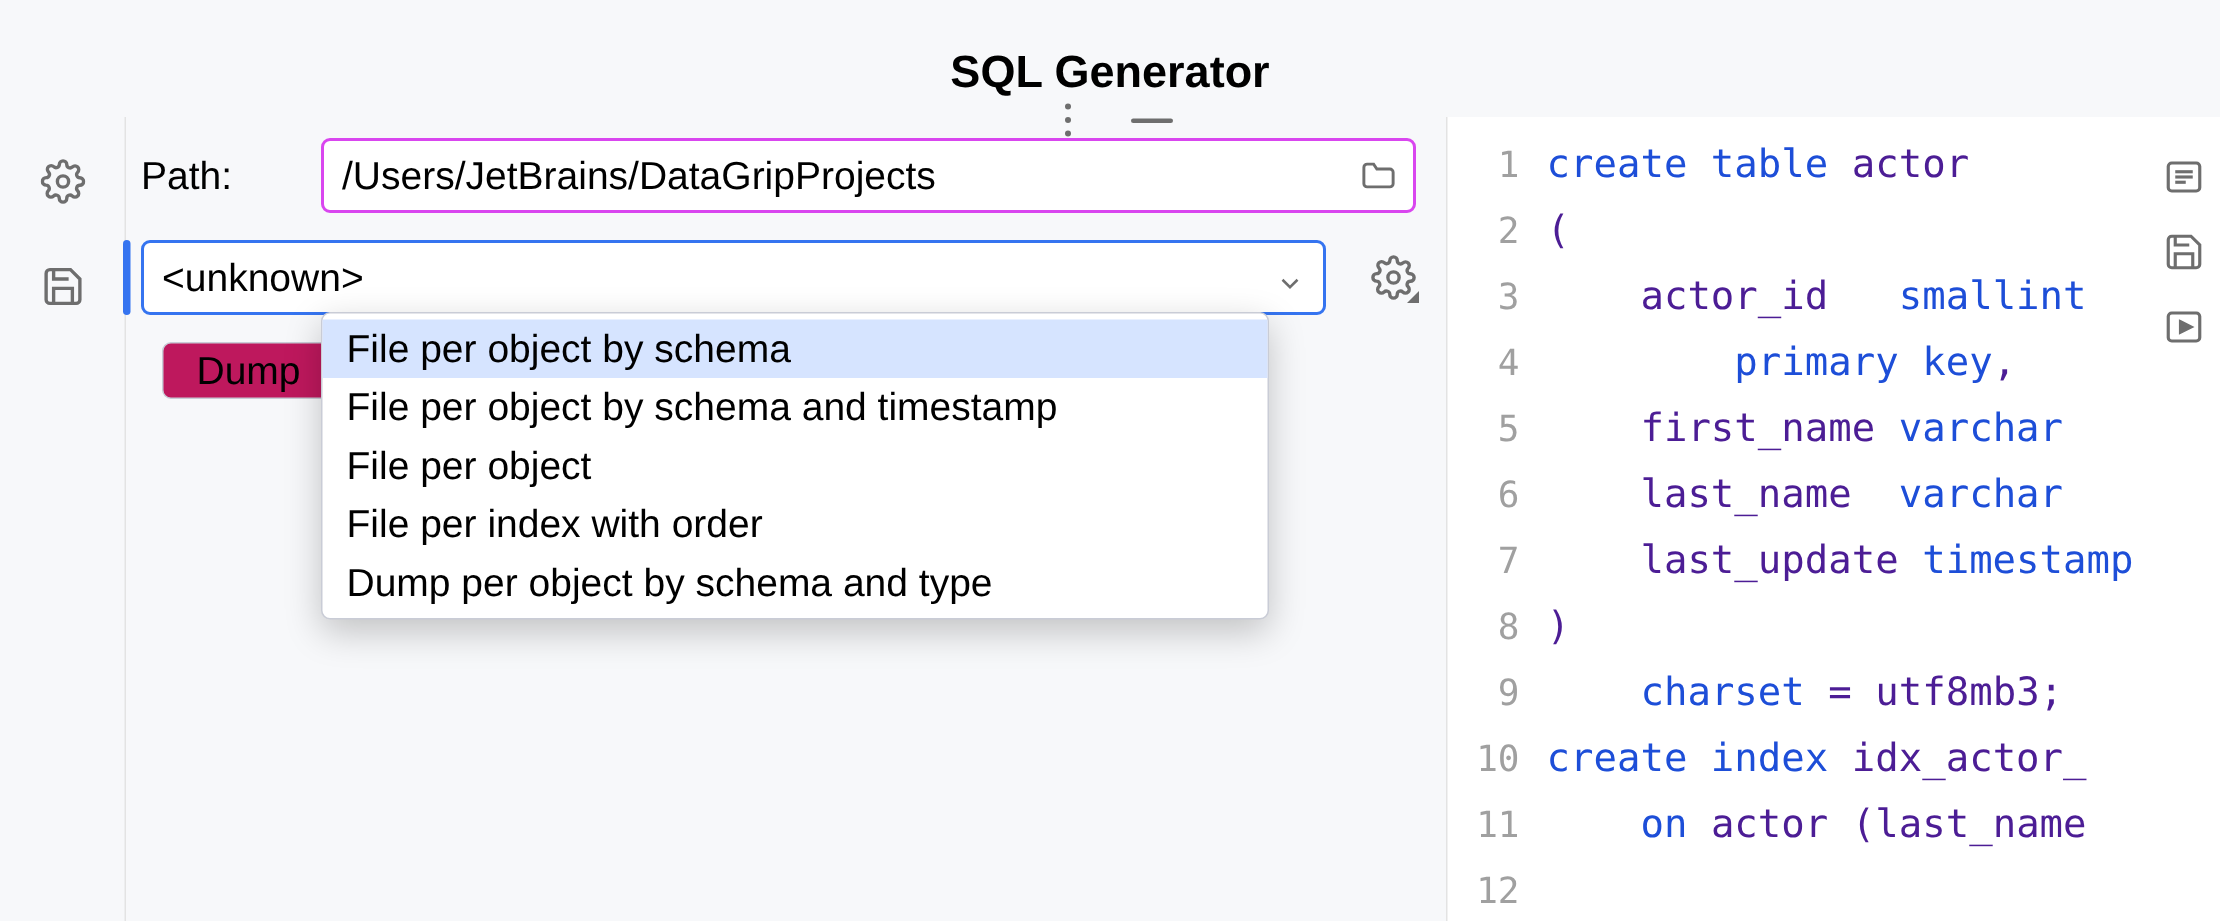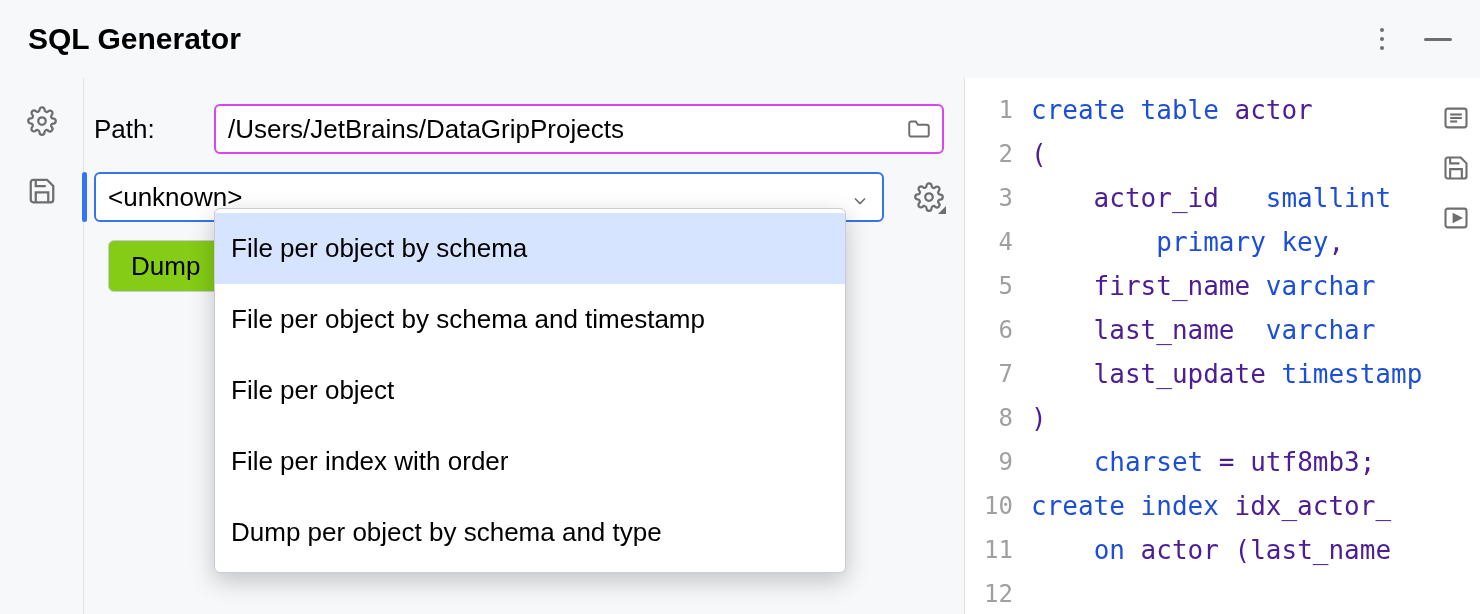--- a/index.html
+++ b/index.html
@@ -9,22 +9,23 @@
   width: 1480px;
   height: 614px;
   overflow: hidden;
   font-size: 26px;
   color: #000;
 }
 .titlebar {
   display: flex;
   align-items: center;
   justify-content: space-between;
-  padding: 20px 28px;
+  padding: 32px 28px;
   height: 78px;
+  flex-direction: column;
 }
 .titlebar .title { font-weight: 700; font-size: 30px; }
 .titlebar .right { display: flex; align-items: center; gap: 28px; }
 .icon-btn {
   width: 28px; height: 28px;
   display: inline-flex; align-items: center; justify-content: center;
   color: #6e6e6e;
 }
 .icon-btn svg { width: 100%; height: 100%; }
 .kebab { display: flex; flex-direction: column; gap: 5px; align-items: center; justify-content: center; }
@@ -41,21 +42,21 @@
   padding-top: 28px;
   border-right: 1px solid #e3e3e3;
 }
 .left-rail .icon-btn { width: 30px; height: 30px; color: #6e6e6e; }
 
 .form-area {
   flex: 0 0 880px;
   padding: 14px 20px 0 10px;
   position: relative;
 }
-.row { display: flex; align-items: center; margin-bottom: 18px; position: relative; margin-top: 12px; }
+.row { display: flex; align-items: center; margin-bottom: 18px; position: relative; }
 .row .label { width: 120px; font-size: 26px; }
 .row.active-mark::before {
   content: "";
   position: absolute;
   left: -12px; top: 0; bottom: 0;
   width: 5px;
   background: #3574f0;
   border-radius: 3px;
 }
 
@@ -94,25 +95,25 @@
   color: #6e6e6e; width: 20px; height: 20px;
 }
 .gear-corner { width: 30px; height: 30px; color: #6e6e6e; position: relative; }
 .gear-corner::after {
   content: ""; position: absolute; right: -2px; bottom: -2px;
   border-left: 8px solid transparent;
   border-bottom: 8px solid #6e6e6e;
 }
 
 .dump-btn {
-  height: 52px;
+  height: 38px;
   padding: 0 22px;
   border: 1px solid #c9ccd6;
   border-radius: 6px;
-  background: #84cc16;
+  background: #be185d;
   font-size: 26px;
   display: inline-flex;
   align-items: center;
   cursor: pointer;
   position: relative;
   left: 14px;
 }
 
 .dropdown {
   position: absolute;
@@ -120,21 +121,21 @@
   top: 130px;
   width: 632px;
   background: #fff;
   border: 1px solid #c9ccd6;
   border-radius: 6px;
   box-shadow: 0 8px 24px rgba(0,0,0,0.22);
   z-index: 10;
   padding: 4px 0;
 }
 .dropdown .item {
-  padding: 20px 16px;
+  padding: 4px 16px;
   font-size: 26px;
   cursor: pointer;
 }
 .dropdown .item.sel { background: #d6e4ff; }
 
 .editor {
   flex: 1;
   display: flex;
   background: #fff;
   position: relative;

